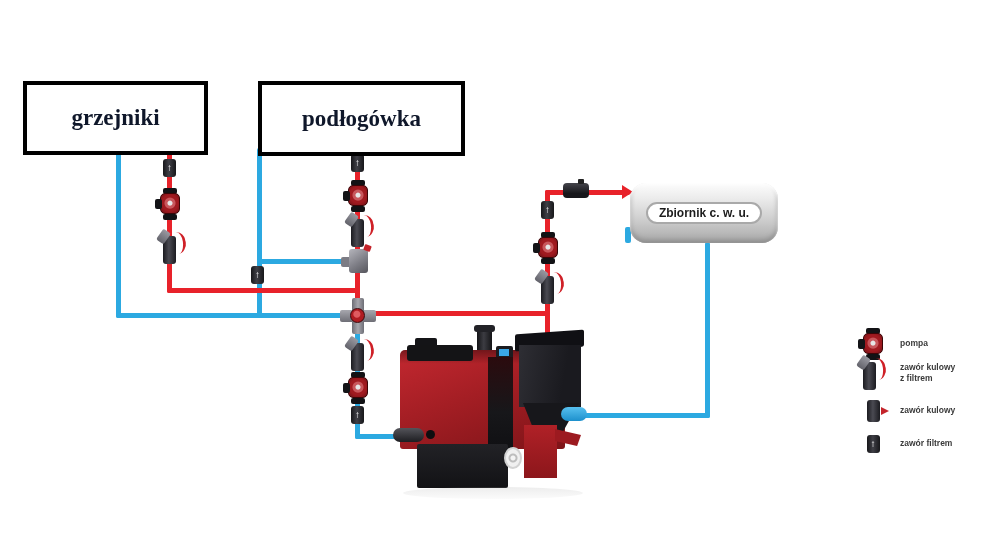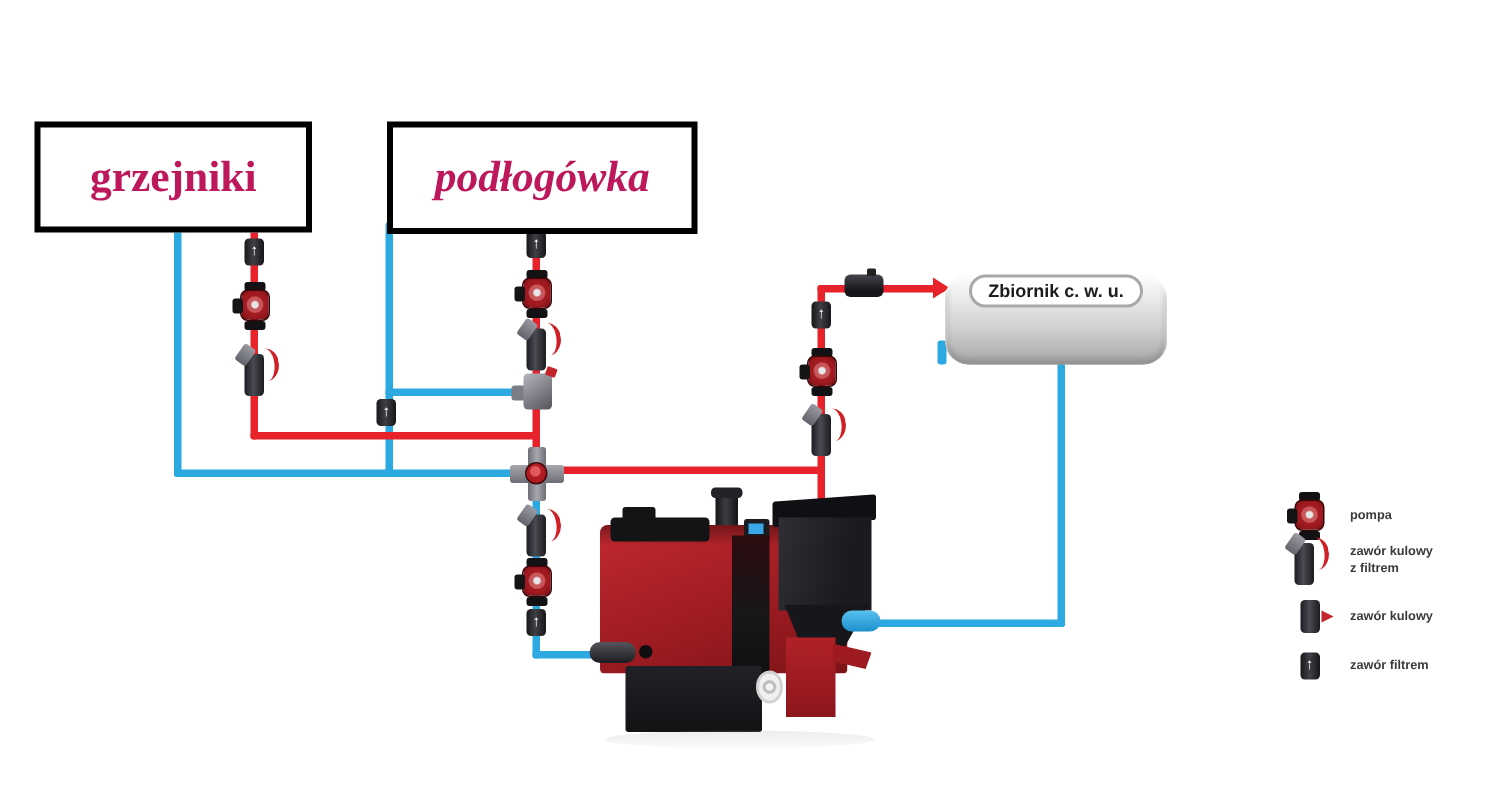--- a/index.html
+++ b/index.html
@@ -7,21 +7,21 @@
           font-family:"Liberation Sans", sans-serif;}
 
   
   .pipe{position:absolute;border-radius:2px;}
   .blue{background:#2CA9E1;}
   .red{background:#E8222A;}
 
   
   .label-box{position:absolute;background:#fff;border:4px solid #000;display:flex;
              align-items:center;justify-content:center;}
-  .label-box span{font-family:"Liberation Serif", serif;font-weight:700;font-size:29px;color:#be185d;}
+  .label-box span{font-family:"Liberation Serif", serif;font-weight:700;font-size:23px;color:#0f172a;}
 
   
   .check-valve{position:absolute;width:13px;height:18px;border-radius:3px;
                background:linear-gradient(90deg,#17171a,#3f3f46 45%,#17171a);
                display:flex;align-items:center;justify-content:center;}
   .check-valve span{color:#fff;font-size:10px;font-weight:700;line-height:1;}
 
   
   .pump{position:absolute;width:26px;height:32px;}
   .pump::before,.pump::after{content:"";position:absolute;left:6px;width:14px;height:6px;
@@ -75,21 +75,21 @@
             border-left:8px solid #c4242b;}
   .avent-v{position:relative;width:14px;height:21px;border-radius:3px;
             background:linear-gradient(90deg,#17171b,#45454c 45%,#17171b);}
   .avent-v::after{content:"";position:absolute;left:-5px;bottom:4px;width:5px;height:6px;
             background:#222;border-radius:1px;}
 
   
   .tank{position:absolute;left:630px;top:183px;width:148px;height:60px;border-radius:16px;
         background:linear-gradient(#fdfdfd 0%,#ececec 25%,#cfcfcf 60%,#a8a8a8 100%);
         box-shadow:inset 0 2px 3px #ffffff, inset 0 -3px 5px #8d8d8d;
-        display:flex;align-items:flex-start;justify-content:center;}
+        display:flex;align-items:center;justify-content:center;}
   .tank-pill{background:#fff;border:2px solid #a9a9a9;border-radius:12px;padding:2px 11px;
         font-size:12px;font-weight:700;color:#1c1c1c;}
   .arrow-right{position:absolute;width:0;height:0;border-top:7px solid transparent;
         border-bottom:7px solid transparent;border-left:11px solid #E8222A;}
 
   
   .boiler{position:absolute;left:393px;top:325px;width:210px;height:178px;}
   .boiler *{position:absolute;}
   .chimney{left:84px;top:2px;width:15px;height:28px;border-radius:3px 3px 1px 1px;
         background:linear-gradient(90deg,#141417,#3c3c42 45%,#141417);}
@@ -212,21 +212,21 @@
 
   <div class="cross4" style="left:340px;top:298px;">
     <span class="cross-h"></span>
     <span class="cross-v"></span>
     <span class="cross-center"></span>
   </div>
 
   <div class="label-box" style="left:23px;top:81px;width:177px;height:66px;">
     <span>grzejniki</span>
   </div>
-  <div class="label-box" style="left:258px;top:81px;width:199px;height:67px;font-style:italic;">
+  <div class="label-box" style="left:258px;top:81px;width:199px;height:67px;">
     <span>podłogówka</span>
   </div>
 
   <div class="tank">
     <span class="tank-pill">Zbiornik c. w. u.</span>
   </div>
 
   <div class="boiler">
     <div class="chimney"></div>
     <div class="top-vent"></div>

